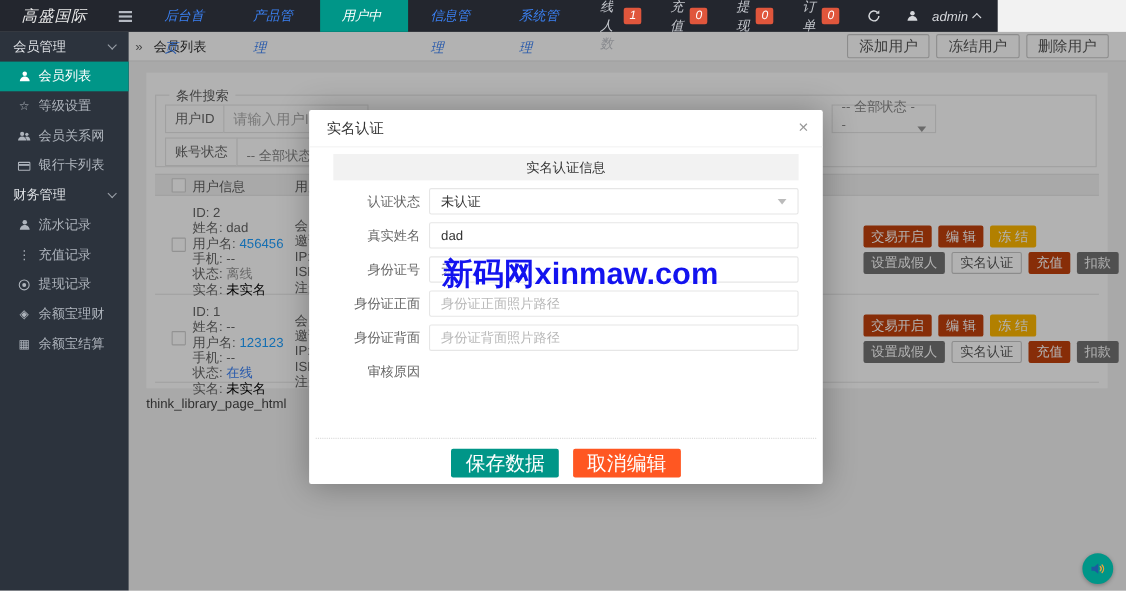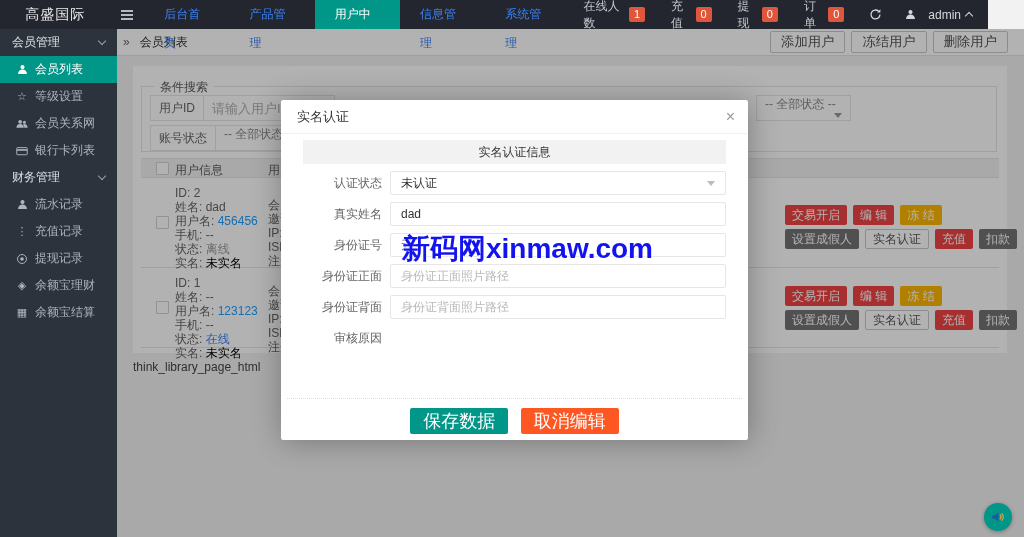--- a/index.html
+++ b/index.html
@@ -1,20 +1,20 @@
 <!DOCTYPE html>
 <html><head>
 <meta charset="utf-8">
 <style>
   * { margin:0; padding:0; box-sizing:border-box; }
   html,body { width:1024px; height:537px; overflow:hidden; }
   body { font-family:"Liberation Sans","DejaVu Sans",sans-serif; background:#F2F2F2; position:relative; font-size:12px; }
 
   
-  .topbar { position:absolute; left:0; top:0; width:988px; height:29px; background:#23262E; display:flex; align-items:stretch; z-index:5; }
+  .topbar { position:absolute; left:0; top:0; width:907px; height:29px; background:#23262E; display:flex; align-items:stretch; z-index:5;font-style:italic; }
   .logo { width:117px; color:#ECECEC; font-size:14px; line-height:29px; text-align:center; letter-spacing:1px; }
   .burger { width:36px; display:flex; flex-direction:column; justify-content:center; align-items:center; gap:2px; cursor:pointer; }
   .burger i { display:block; width:12px; height:2px; background:#B5B9C2; }
   .nav-item { padding:0 20px; line-height:29px; color:#3b82f6; cursor:pointer; }
   .nav-item.active { background:#009688; color:#fff; }
   .topbar-right { margin-left:auto; display:flex; align-items:center; }
   .stat { display:flex; align-items:center; gap:6px; padding:0 13px; color:#C4C7CD; }
   .badge { min-width:16px; height:15px; line-height:15px; padding:0 4px; background:#E0563C; color:#fff; border-radius:2px; font-size:11px; text-align:center; }
   .refresh { padding:0 12px; color:#D5D7DB; display:flex; align-items:center; cursor:pointer; }
   .userbox { display:flex; align-items:center; gap:5px; padding:0 16px 0 8px; color:#D5D7DB; cursor:pointer; }
@@ -39,21 +39,21 @@
   .tool-btn { height:22px; line-height:20px; padding:0 10px; background:#fff; border:1px solid #C9C9C9; border-radius:2px; color:#555; cursor:pointer; }
 
   .card { position:absolute; left:16px; top:37px; width:874px; height:287px; background:#fff; }
   .fieldset { position:absolute; left:8px; top:20px; width:856px; height:66px; border:1px solid #E6E6E6; }
   .legend { position:absolute; left:12px; top:-8px; background:#fff; padding:0 6px; color:#5F5F5F; }
   .f-row1 { position:absolute; left:8px; top:8px; display:flex; }
   .f-row2 { position:absolute; left:8px; top:38px; display:flex; }
   .f-label { height:26px; line-height:24px; padding:0 8px; border:1px solid #E6E6E6; color:#666; background:#fff; }
   .f-input { height:26px; line-height:24px; width:132px; border:1px solid #E6E6E6; margin-left:-1px; padding:0 8px; font-size:13px; color:#333; font-family:inherit; }
   .f-input::placeholder { color:#AEAEAE; }
-  .f-select { height:26px; width:132px; border:1px solid #E6E6E6; margin-left:-1px; display:flex; align-items:flex-start; padding:0 8px; color:#888; cursor:pointer; background:#fff;flex-direction:column; }
+  .f-select { height:26px; width:132px; border:1px solid #E6E6E6; margin-left:-1px; display:flex; align-items:flex-end; padding:0 8px; color:#888; cursor:pointer; background:#fff; }
   .f-select .caret { margin-left:auto; }
   .f-select.right { position:absolute; left:614px; top:8px; margin-left:0; width:95px; }
   .caret { width:0; height:0; border-left:4px solid transparent; border-right:4px solid transparent; border-top:5px solid #999; }
 
   .t-header { position:absolute; left:8px; top:92px; width:858px; height:20px; background:#F2F2F2; border-top:1px solid #E6E6E6; border-bottom:1px solid #E6E6E6; color:#5F5F5F; }
   .t-row { position:absolute; left:8px; width:858px; border-bottom:1px solid #E6E6E6; }
   .t-row.r1 { top:112px; height:90px; }
   .t-row.r2 { top:202px; height:80px; }
   .cb { position:absolute; width:13px; height:13px; background:#fff; border:1px solid #D2D2D2; border-radius:1px; cursor:pointer; }
   .hd-user { position:absolute; left:34px; top:3px; }
@@ -61,21 +61,21 @@
   .info { position:absolute; left:34px; color:#666; line-height:14px; }
   .info div { white-space:nowrap; }
   .col2 { position:absolute; left:127px; color:#666; line-height:14px; }
   .link { color:#1E9FFF; cursor:pointer; }
   .st-off { color:#999; }
   .st-on { color:#3b82f6; }
   .rn-red { color:#000000; }
   .actions { position:absolute; left:644px; }
   .act-line { display:flex; gap:6px; margin-bottom:4px; }
   .btn { height:20px; line-height:20px; padding:0 7px; border-radius:2px; font-size:12px; color:#fff; cursor:pointer; border:none; white-space:nowrap; font-family:inherit; }
-  .btn.teal { background:#ef4444; }
+  .btn.teal { background:#c2410c; }
   .btn.yellow { background:#FFB800; }
   .btn.red { background:#737373; }
   .btn.plain { background:#fff; color:#555; border:1px solid #C9C9C9; line-height:18px; }
   .footer-note { position:absolute; left:16px; top:331px; color:#444; }
 
   
   .overlay { position:absolute; left:117px; top:29px; right:0; bottom:0; background:rgba(0,0,0,0.30); z-index:10; }
 
   
   .modal { position:absolute; left:281px; top:100px; width:467px; height:340px; background:#fff; border-radius:2px; box-shadow:1px 1px 30px rgba(0,0,0,.3); z-index:30; }

